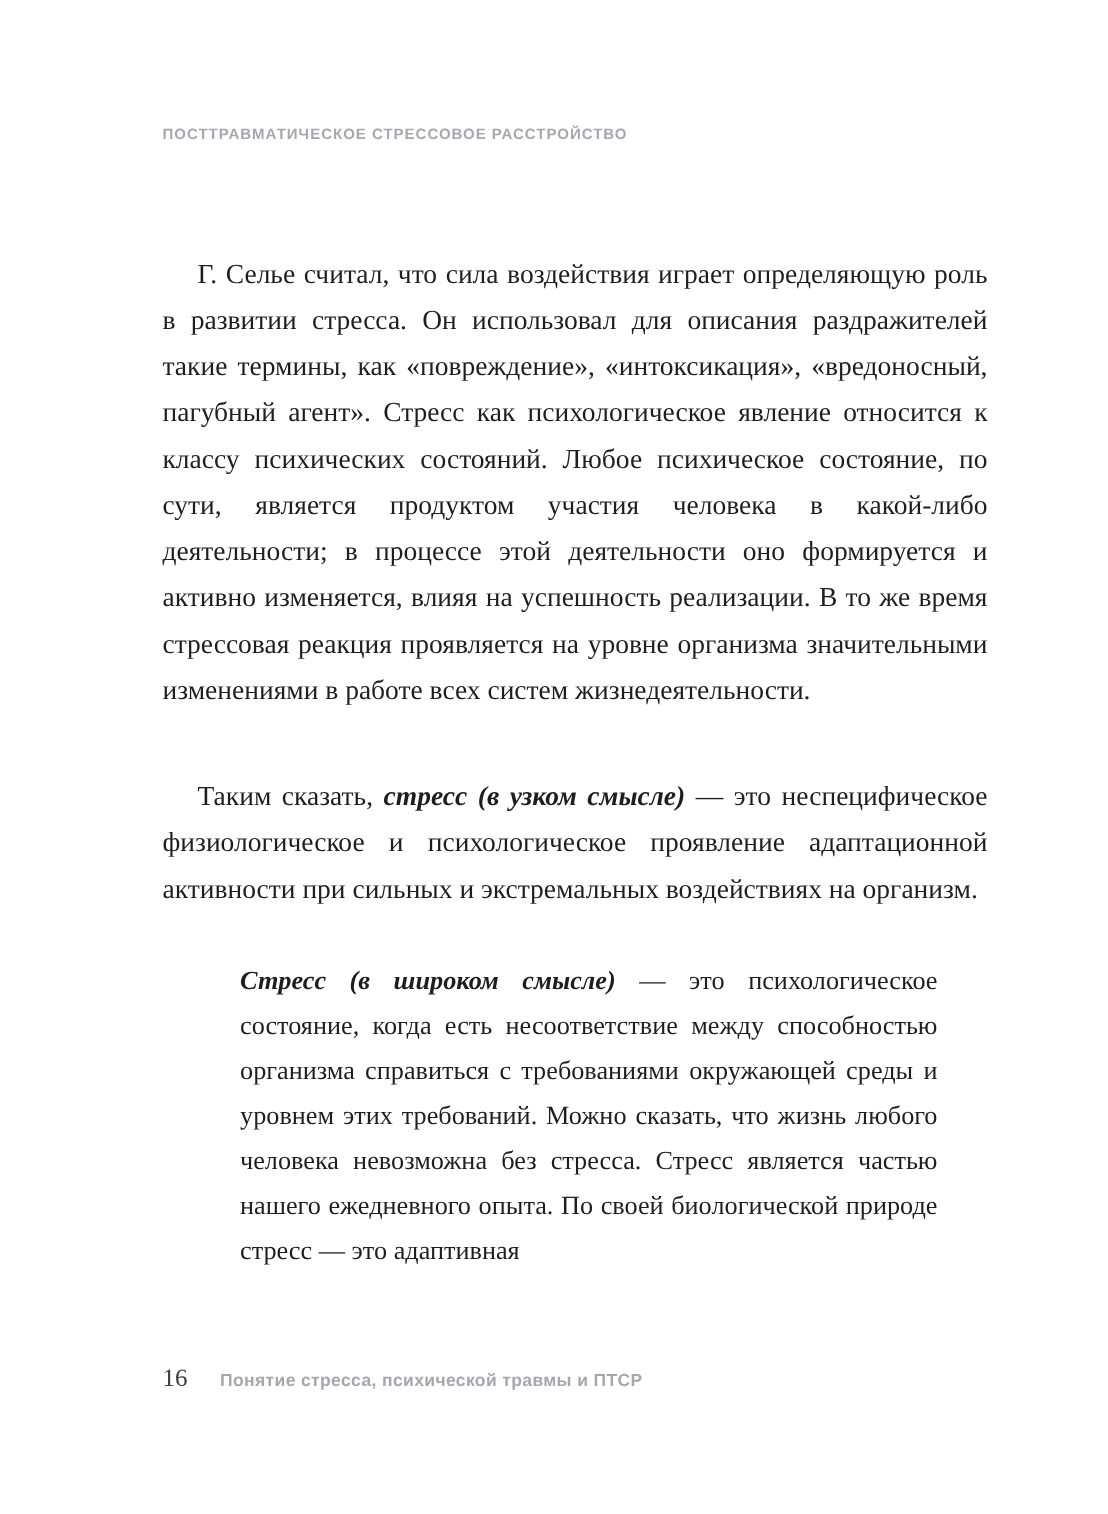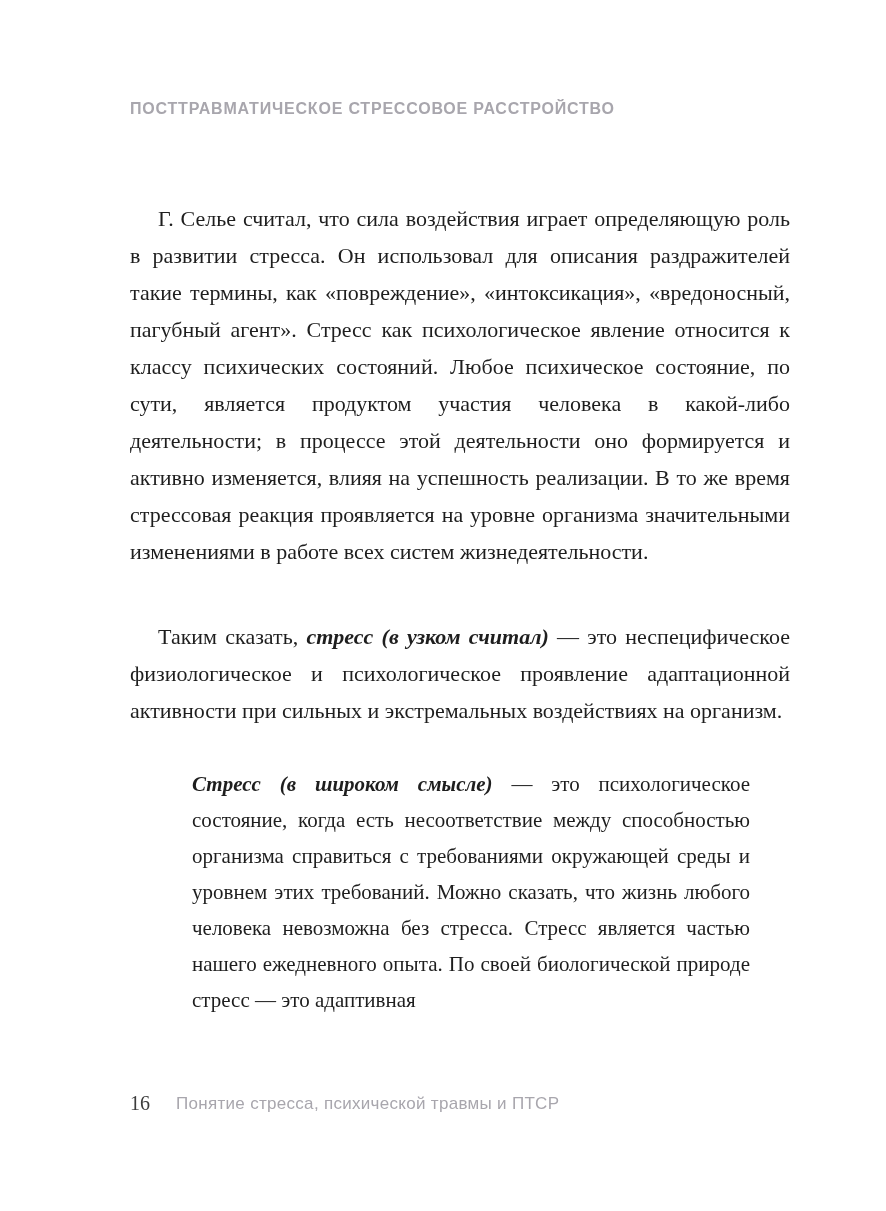--- a/index.html
+++ b/index.html
@@ -14,21 +14,21 @@
     background: #ffffff;
     overflow: hidden;
     font-family: "Liberation Serif", serif;
   }
   .running-head {
     position: absolute;
     top: 100px;
     left: 130px;
     width: 700px;
     font-family: "Liberation Sans", sans-serif;
-    font-size: 16px;
+    font-size: 12px;
     font-weight: 600;
     letter-spacing: 0.8px;
     color: var(--muted, #a8a6ad);
     text-transform: uppercase;
   }
   .body-text {
     position: absolute;
     top: 152px;
     left: 130px;
     width: 660px;
@@ -69,39 +69,39 @@
     align-items: center;
     gap: 26px;
   }
   .page-num {
     font-family: "Liberation Serif", serif;
     font-size: 20px;
     color: #3c3c3c;
   }
   .running-foot {
     font-family: "Liberation Sans", sans-serif;
-    font-size: 17px;
-    font-weight: 400;
+    font-size: 14px;
+    font-weight: 700;
     letter-spacing: 0.3px;
     color: var(--muted, #a8a6ad);
   }
 </style>
 </head>
 <body>
 
 <div class="page">
 
   <div class="running-head">ПОСТТРАВМАТИЧЕСКОЕ СТРЕССОВОЕ РАССТРОЙСТВО</div>
 
   <div class="body-text">
 
 
     <p class="para indent">Г. Селье считал, что сила воздействия играет определяющую роль в развитии стресса. Он использовал для описания раздражителей такие термины, как «повреждение», «интоксикация», «вредоносный, пагубный агент». Стресс как психологическое явление относится к классу психических состояний. Любое психическое состояние, по сути, является продуктом участия человека в какой-либо деятельности; в процессе этой деятельности оно формируется и активно изменяется, влияя на успешность реализации. В то же время стрессовая реакция проявляется на уровне организма значительными изменениями в работе всех систем жизнедеятельности.</p>
 
-    <p class="para indent"><span>Таким сказать, </span><span class="em">стресс (в узком считал)</span><span> — это неспецифическое физиологическое и психологическое проявление адаптационной активности при сильных и экстремальных воздействиях на организм.</span></p>
+    <p class="para indent"><span>Таким сказать, </span><span class="em">стресс (в узком смысле)</span><span> — это неспецифическое физиологическое и психологическое проявление адаптационной активности при сильных и экстремальных воздействиях на организм.</span></p>
 
     <div class="quote"><span class="em">Стресс (в широком смысле)</span><span> — это психологическое состояние, когда есть несоответствие между способностью организма справиться с требованиями окружающей среды и уровнем этих требований. Можно сказать, что жизнь любого человека невозможна без стресса. Стресс является частью нашего ежедневного опыта. По своей биологической природе стресс — это адаптивная</span></div>
 
   </div>
 
   <div class="footer">
     <span class="page-num">16</span>
     <span class="running-foot">Понятие стресса, психической травмы и ПТСР</span>
   </div>
 

